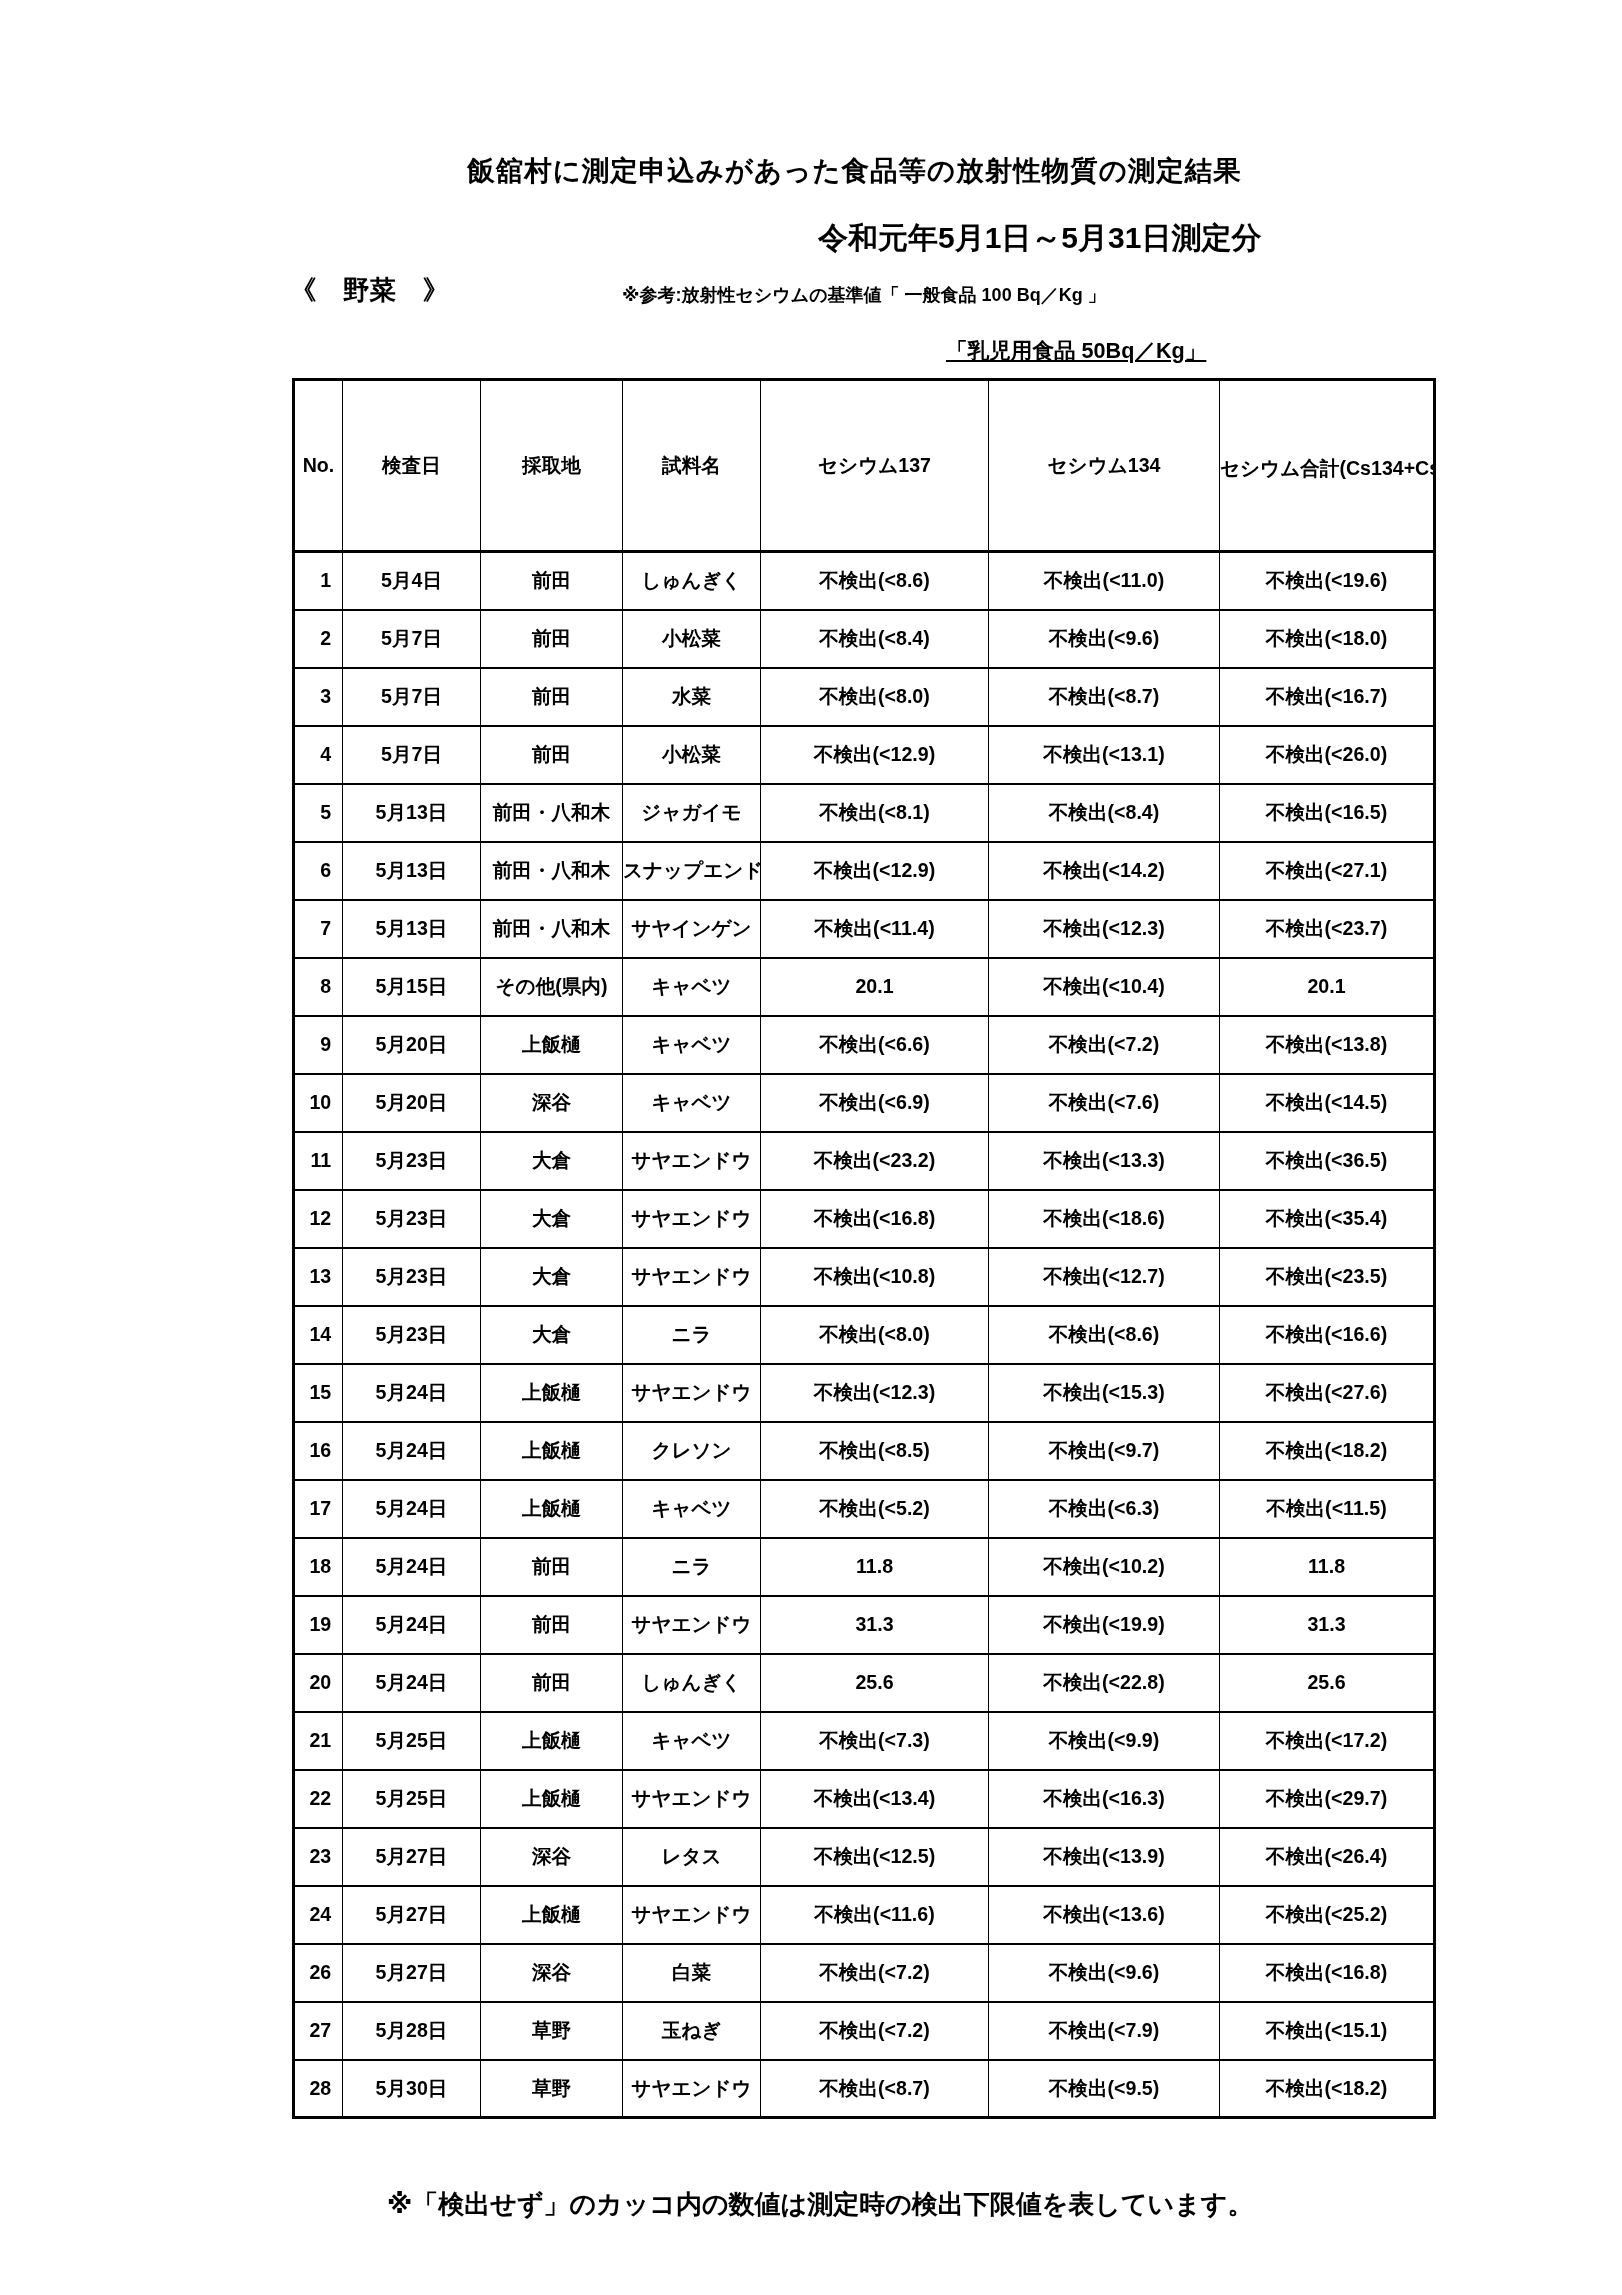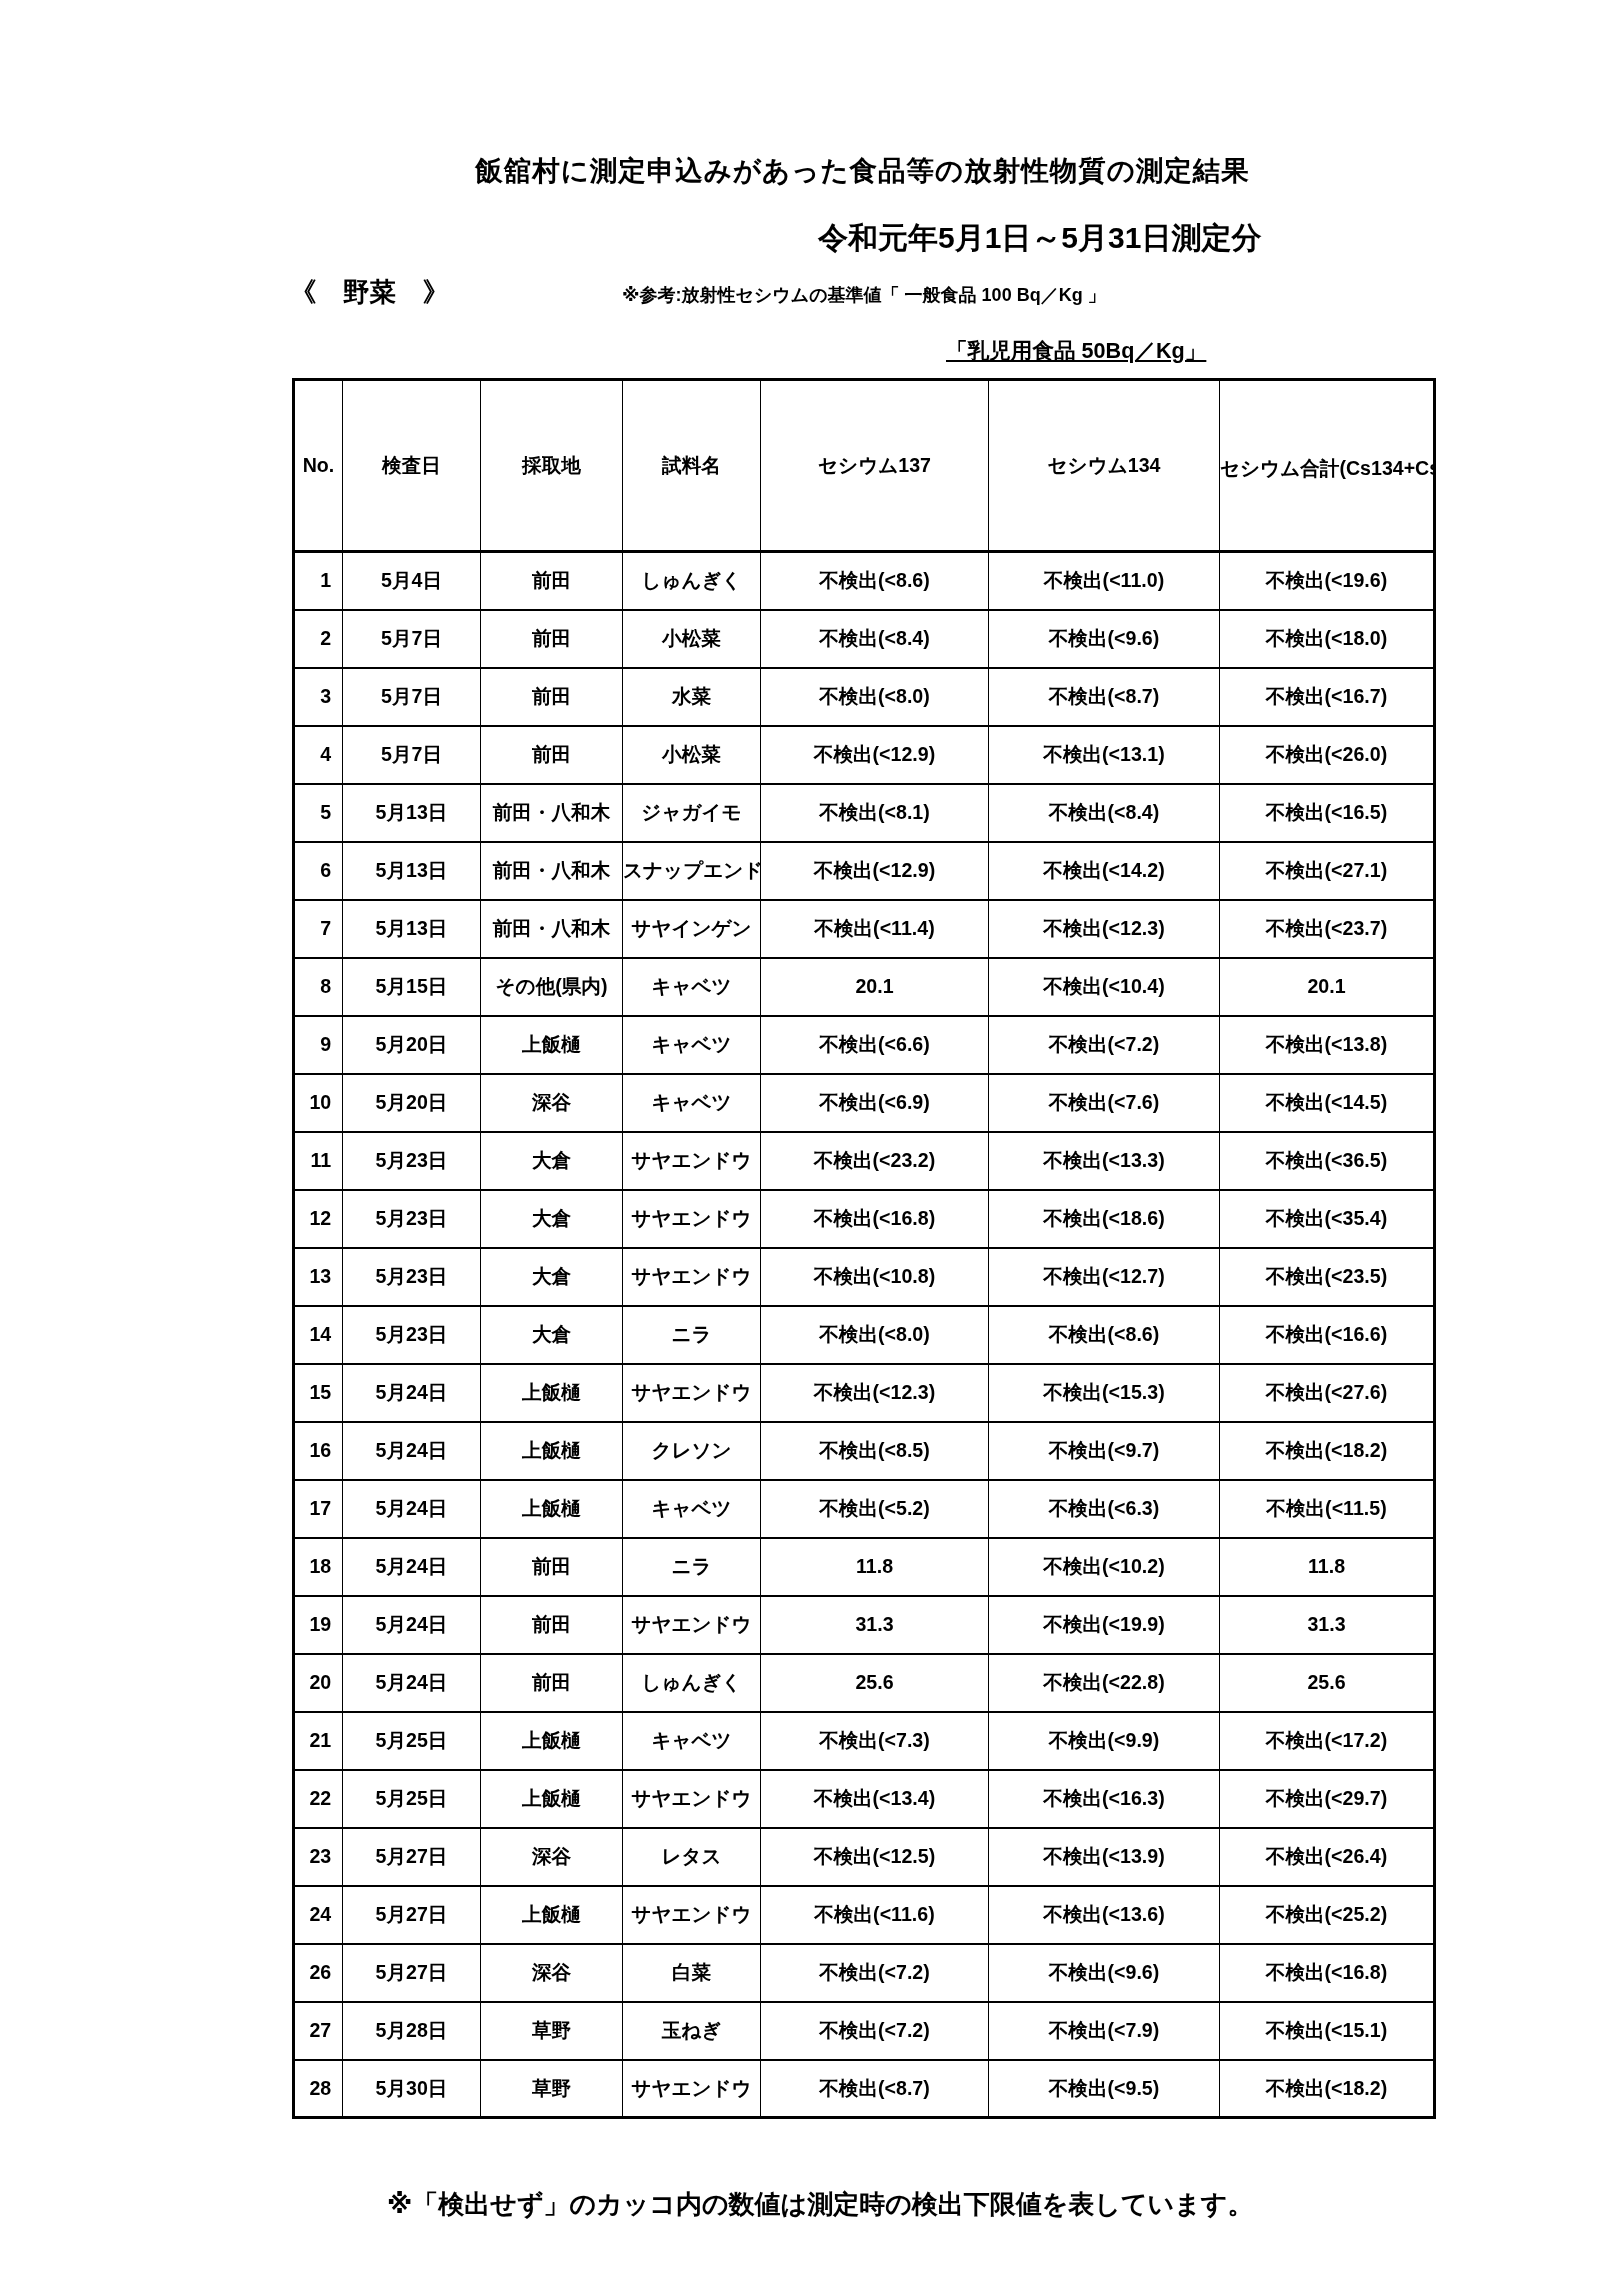--- a/index.html
+++ b/index.html
@@ -14,21 +14,21 @@
   }
   .sheet {
     position: relative;
     width: 1622px;
     height: 2295px;
     background: #ffffff;
     overflow: hidden;
   }
   .doc-title {
     position: absolute;
-    left: 292px;
+    left: 284px;
     top: 155px;
     width: 1141px;
     margin: 0;
     font-size: 27.5px;
     line-height: 1.15;
     text-align: center;
     letter-spacing: 1px;
     white-space: nowrap;
   }
   .doc-subtitle {
@@ -39,20 +39,21 @@
     line-height: 1.1;
     white-space: nowrap;
   }
   .category-label {
     position: absolute;
     left: 290px;
     top: 278px;
     font-size: 26.5px;
     line-height: 1.1;
     white-space: nowrap;
+    font-family: Liberation Mono, monospace;
   }
   .ref-note-1 {
     position: absolute;
     left: 622px;
     top: 286px;
     font-size: 18px;
     line-height: 1.1;
     white-space: nowrap;
   }
   .ref-note-2 {

